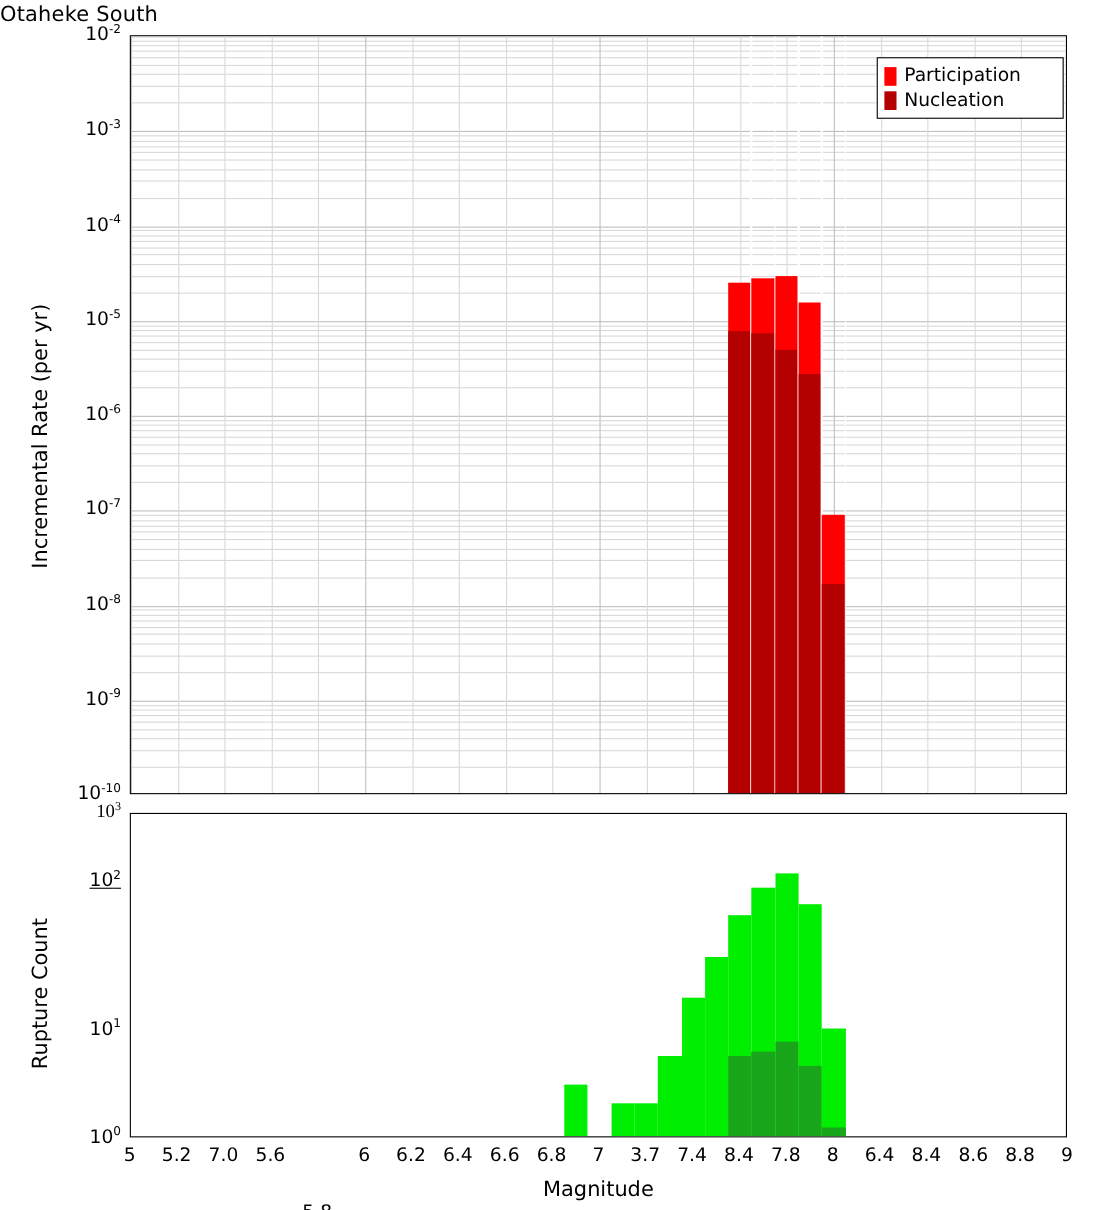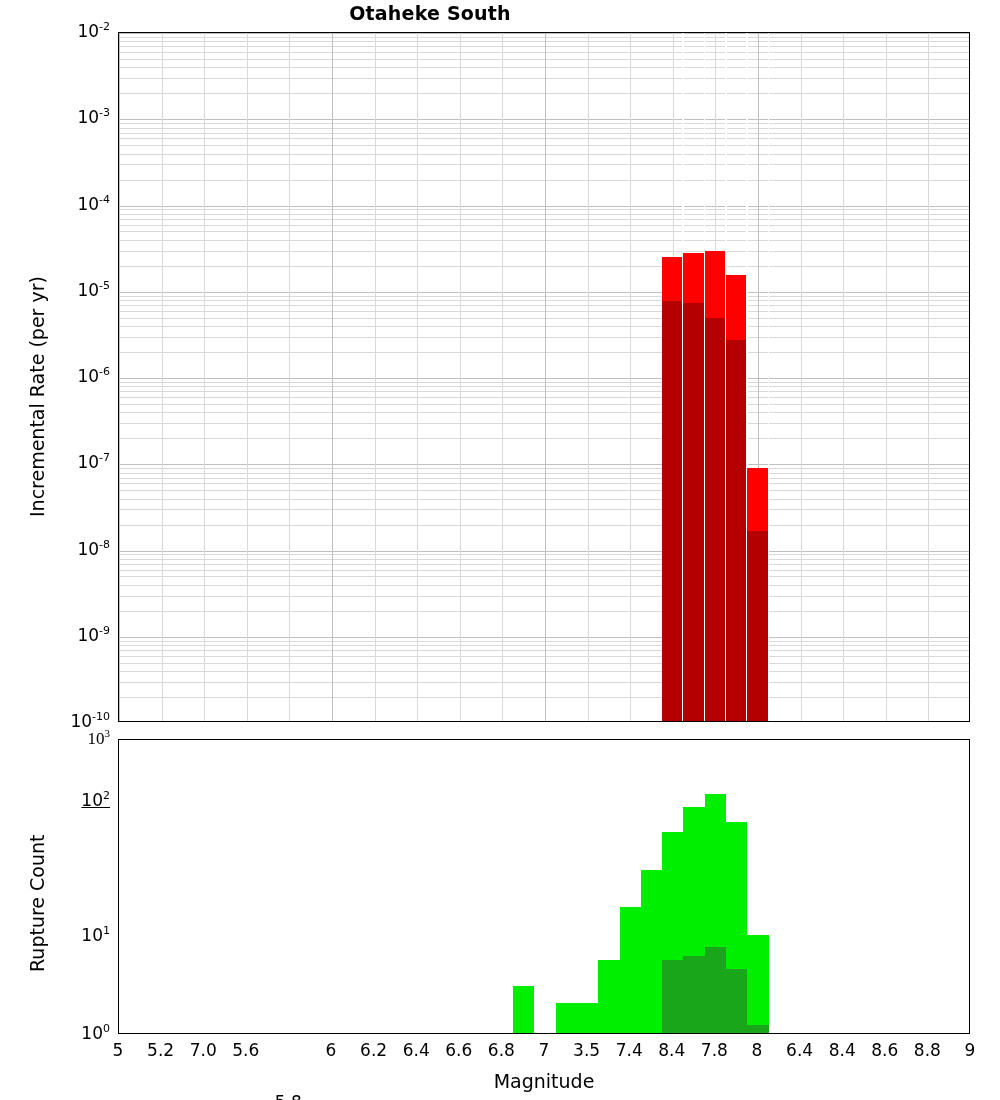--- a/index.html
+++ b/index.html
@@ -21,23 +21,23 @@
     width: 1000px;
     height: 1100px;
   }
 
   
   .title {
     position: absolute;
     left: 0;
     top: 2px;
     width: 860px;
-    text-align: center;
+    text-align: left;
     font-size: 19px;
-    font-weight: bold;
+    font-weight: normal;
     letter-spacing: 0.2px;
   }
 
   
   .axes {
     position: absolute;
     border: 1px solid #000000;
     box-sizing: border-box;
     background: #ffffff;
     overflow: hidden;
@@ -273,20 +273,30 @@
       <div class="ytick" style="left: 10px; width: 100px; top: 278.75px;">10<sup>-5</sup></div>
       <div class="ytick" style="left: 10px; width: 100px; top: 365px;">10<sup>-6</sup></div>
       <div class="ytick" style="left: 10px; width: 100px; top: 451.25px;">10<sup>-7</sup></div>
       <div class="ytick" style="left: 10px; width: 100px; top: 537.5px;">10<sup>-8</sup></div>
       <div class="ytick" style="left: 10px; width: 100px; top: 623.75px;">10<sup>-9</sup></div>
       <div class="ytick" style="left: 10px; width: 100px; top: 710px;">10<sup>-10</sup></div>
     </div>
 
   <div class="ylabel" id="ylabel-top" style="left: 26px; top: 517px;">Incremental Rate (per yr)</div>
 
+  <div class="legend" id="legend-top" style="left: 797px; top: 52px; width: 170px;">
+      <div class="legend-row">
+        <span class="legend-swatch" style="background: rgb(255, 0, 0);"></span>
+        <span class="legend-text">Participation</span>
+      </div>
+      <div class="legend-row">
+        <span class="legend-swatch" style="background: rgb(180, 0, 0);"></span>
+        <span class="legend-text">Nucleation</span>
+      </div>
+    </div>
 
   <div class="axes" id="axes-bottom">
     <div class="gridlayer" id="grid-bottom"></div>
     <div class="barlayer" id="bars-bottom">
         <div class="bar available" style="left: 394.05px; width: 21.3px; height: 46.9169px;"></div>
         <div class="bar available" style="left: 436.65px; width: 21.3px; height: 29.6013px;"></div>
         <div class="bar available" style="left: 457.95px; width: 21.3px; height: 29.6013px;"></div>
         <div class="bar available" style="left: 479.25px; width: 21.3px; height: 72.8023px;"></div>
         <div class="bar available" style="left: 500.55px; width: 21.3px; height: 125.744px;"></div>
         <div class="bar available" style="left: 521.85px; width: 21.3px; height: 163.505px;"></div>
@@ -318,21 +328,21 @@
       <div class="xtick" style="left: 130.6px; width: 60px; top: 1040px;">5.2</div>
       <div class="xtick" style="left: 173.2px; width: 60px; top: 1040px;">7.0</div>
       <div class="xtick" style="left: 215.8px; width: 60px; top: 1040px;">5.6</div>
       <div class="xtick" style="left: 258.4px; width: 60px; top: 1092px;">5.8</div>
       <div class="xtick" style="left: 301px; width: 60px; top: 1040px;">6</div>
       <div class="xtick" style="left: 343.6px; width: 60px; top: 1040px;">6.2</div>
       <div class="xtick" style="left: 386.2px; width: 60px; top: 1040px;">6.4</div>
       <div class="xtick" style="left: 428.8px; width: 60px; top: 1040px;">6.6</div>
       <div class="xtick" style="left: 471.4px; width: 60px; top: 1040px;">6.8</div>
       <div class="xtick" style="left: 514px; width: 60px; top: 1040px;">7</div>
-      <div class="xtick" style="left: 556.6px; width: 60px; top: 1040px;">3.5</div>
+      <div class="xtick" style="left: 556.6px; width: 60px; top: 1040px;">3.7</div>
       <div class="xtick" style="left: 599.2px; width: 60px; top: 1040px;">7.4</div>
       <div class="xtick" style="left: 641.8px; width: 60px; top: 1040px;">8.4</div>
       <div class="xtick" style="left: 684.4px; width: 60px; top: 1040px;">7.8</div>
       <div class="xtick" style="left: 727px; width: 60px; top: 1040px;">8</div>
       <div class="xtick" style="left: 769.6px; width: 60px; top: 1040px;">6.4</div>
       <div class="xtick" style="left: 812.2px; width: 60px; top: 1040px;">8.4</div>
       <div class="xtick" style="left: 854.8px; width: 60px; top: 1040px;">8.6</div>
       <div class="xtick" style="left: 897.4px; width: 60px; top: 1040px;">8.8</div>
       <div class="xtick" style="left: 940px; width: 60px; top: 1040px;">9</div>
     </div>

